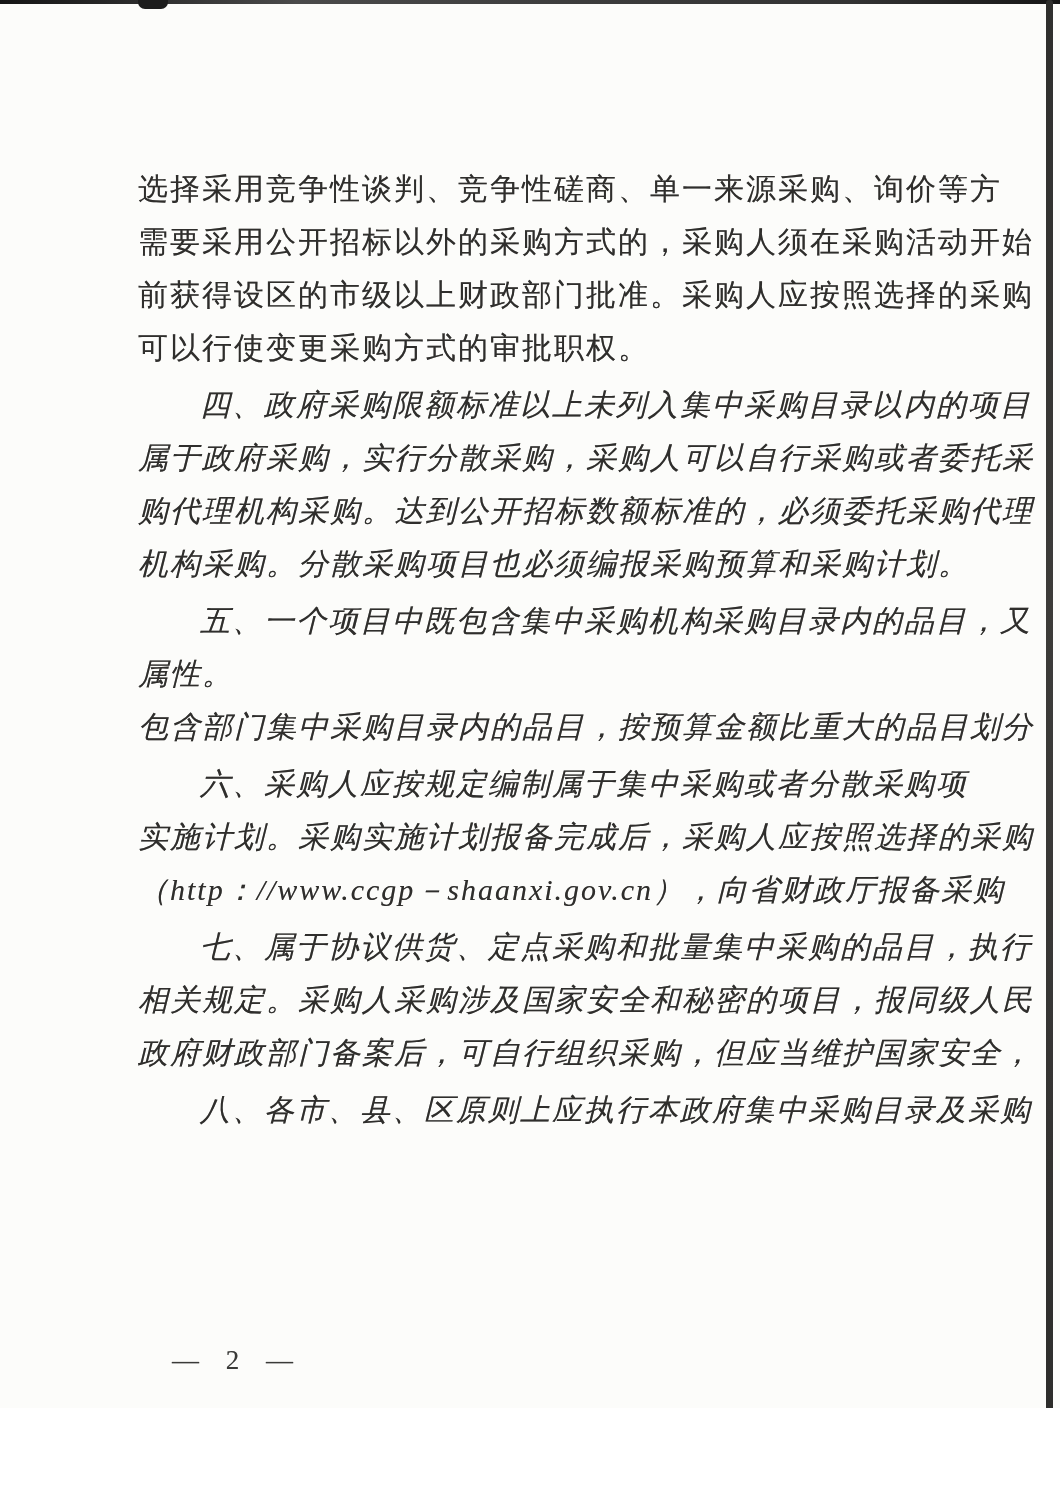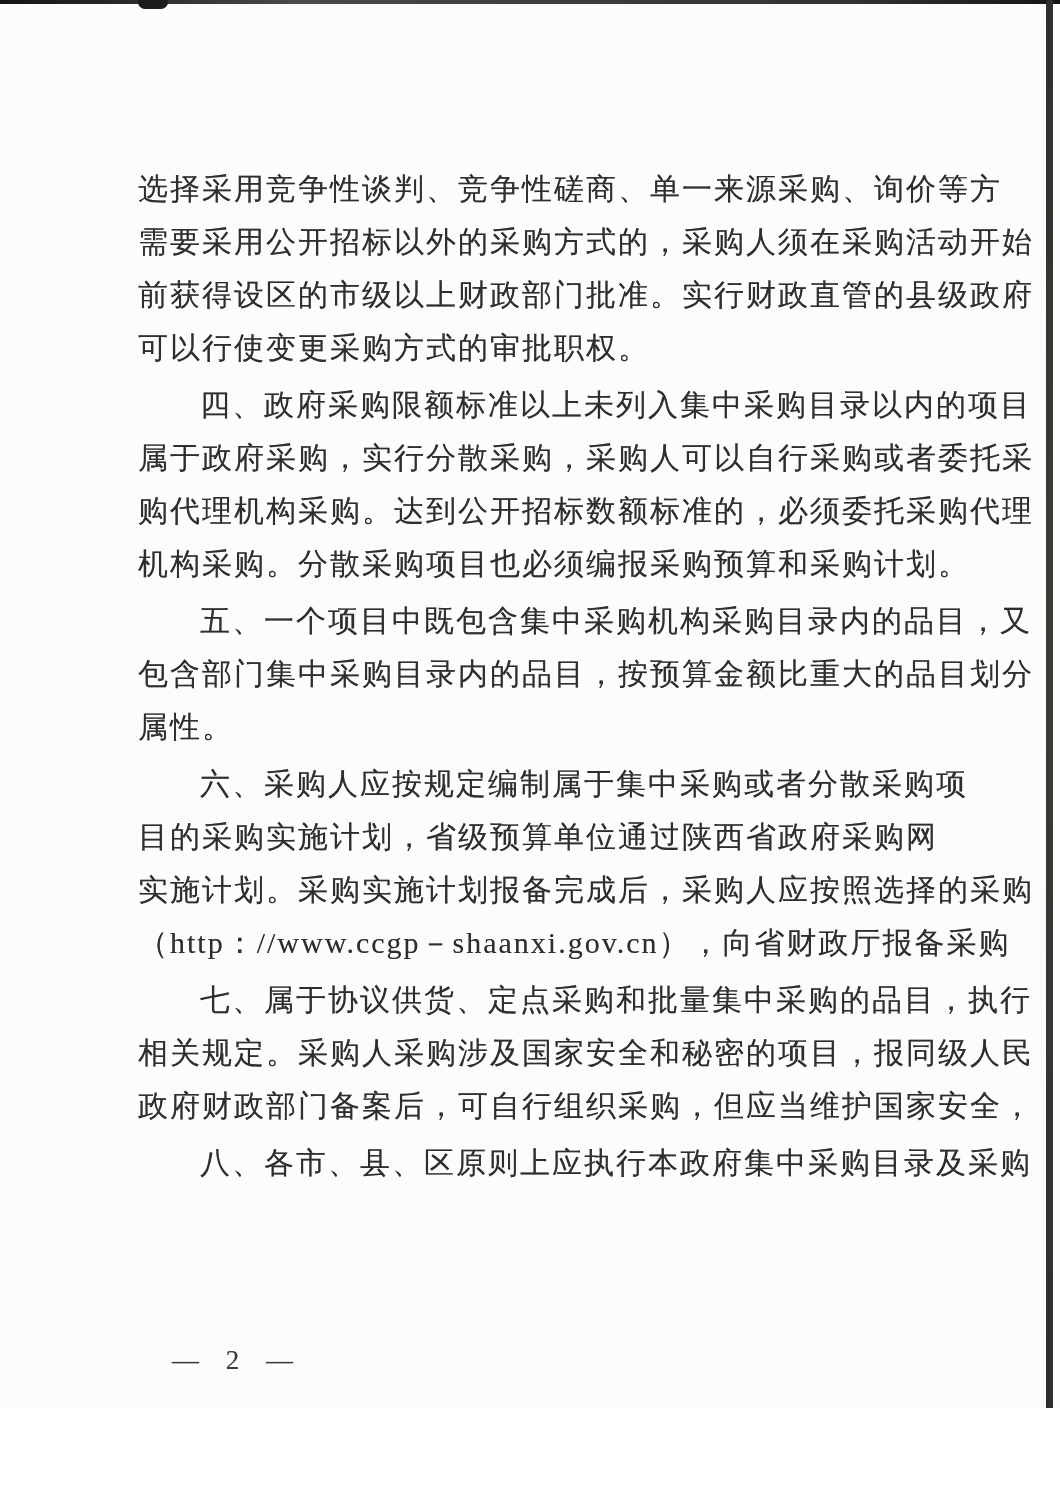--- a/index.html
+++ b/index.html
@@ -30,21 +30,21 @@
     position: absolute; left: 0; top: 1495px; width: 1060px; height: 3px;
     background: #ebebe8;
   }
 
   
   .textblock {
     position: absolute; left: 138px; top: 162px; width: 788px;
     color: #2f2e2c;
   }
   .para { margin: 0 0 0 0; padding: 0; }
-  .para + .para { margin-top: 4px; }
+  .para + .para { margin-top: 4px; font-style: italic; }
   .line {
     font-size: 30px;
     line-height: 53px;
     height: 53px;
     letter-spacing: 2px;
     text-align: justify;
     text-align-last: justify;
     white-space: nowrap;
     overflow: visible;
     text-shadow: 0 0 0.6px rgba(40,40,40,0.45);
@@ -85,37 +85,36 @@
 
   <div class="edge-top"></div>
   <div class="edge-top-blob"></div>
   <div class="edge-right"></div>
   <div class="edge-bottom"></div>
 
   <div class="textblock">
     <div class="para">
       <div class="line">选择采用竞争性谈判、竞争性磋商、单一来源采购、询价等方</div>
       <div class="line">需要采用公开招标以外的采购方式的，采购人须在采购活动开始</div>
-      <div class="line">前获得设区的市级以上财政部门批准。实行财政直管的县级政府</div>
+      <div class="line">前获得设区的市级以上财政部门批准。采购人应按照选择的采购</div>
       <div class="line last">可以行使变更采购方式的审批职权。</div>
     </div>
     <div class="para">
       <div class="line indent">四、政府采购限额标准以上未列入集中采购目录以内的项目</div>
       <div class="line">属于政府采购，实行分散采购，采购人可以自行采购或者委托采</div>
       <div class="line">购代理机构采购。达到公开招标数额标准的，必须委托采购代理</div>
       <div class="line last">机构采购。分散采购项目也必须编报采购预算和采购计划。</div>
     </div>
     <div class="para">
       <div class="line indent">五、一个项目中既包含集中采购机构采购目录内的品目，又</div>
+      <div class="line last">属性。</div>
       <div class="line">包含部门集中采购目录内的品目，按预算金额比重大的品目划分</div>
-      <div class="line last">属性。</div>
     </div>
     <div class="para">
       <div class="line indent">六、采购人应按规定编制属于集中采购或者分散采购项</div>
-      <div class="line">目的采购实施计划，省级预算单位通过陕西省政府采购网</div>
       <div class="line">实施计划。采购实施计划报备完成后，采购人应按照选择的采购</div>
       <div class="line">（http：//www.ccgp－shaanxi.gov.cn），向省财政厅报备采购</div>
     </div>
     <div class="para">
       <div class="line indent">七、属于协议供货、定点采购和批量集中采购的品目，执行</div>
       <div class="line">相关规定。采购人采购涉及国家安全和秘密的项目，报同级人民</div>
       <div class="line">政府财政部门备案后，可自行组织采购，但应当维护国家安全，</div>
     </div>
     <div class="para">
       <div class="line indent">八、各市、县、区原则上应执行本政府集中采购目录及采购</div>

